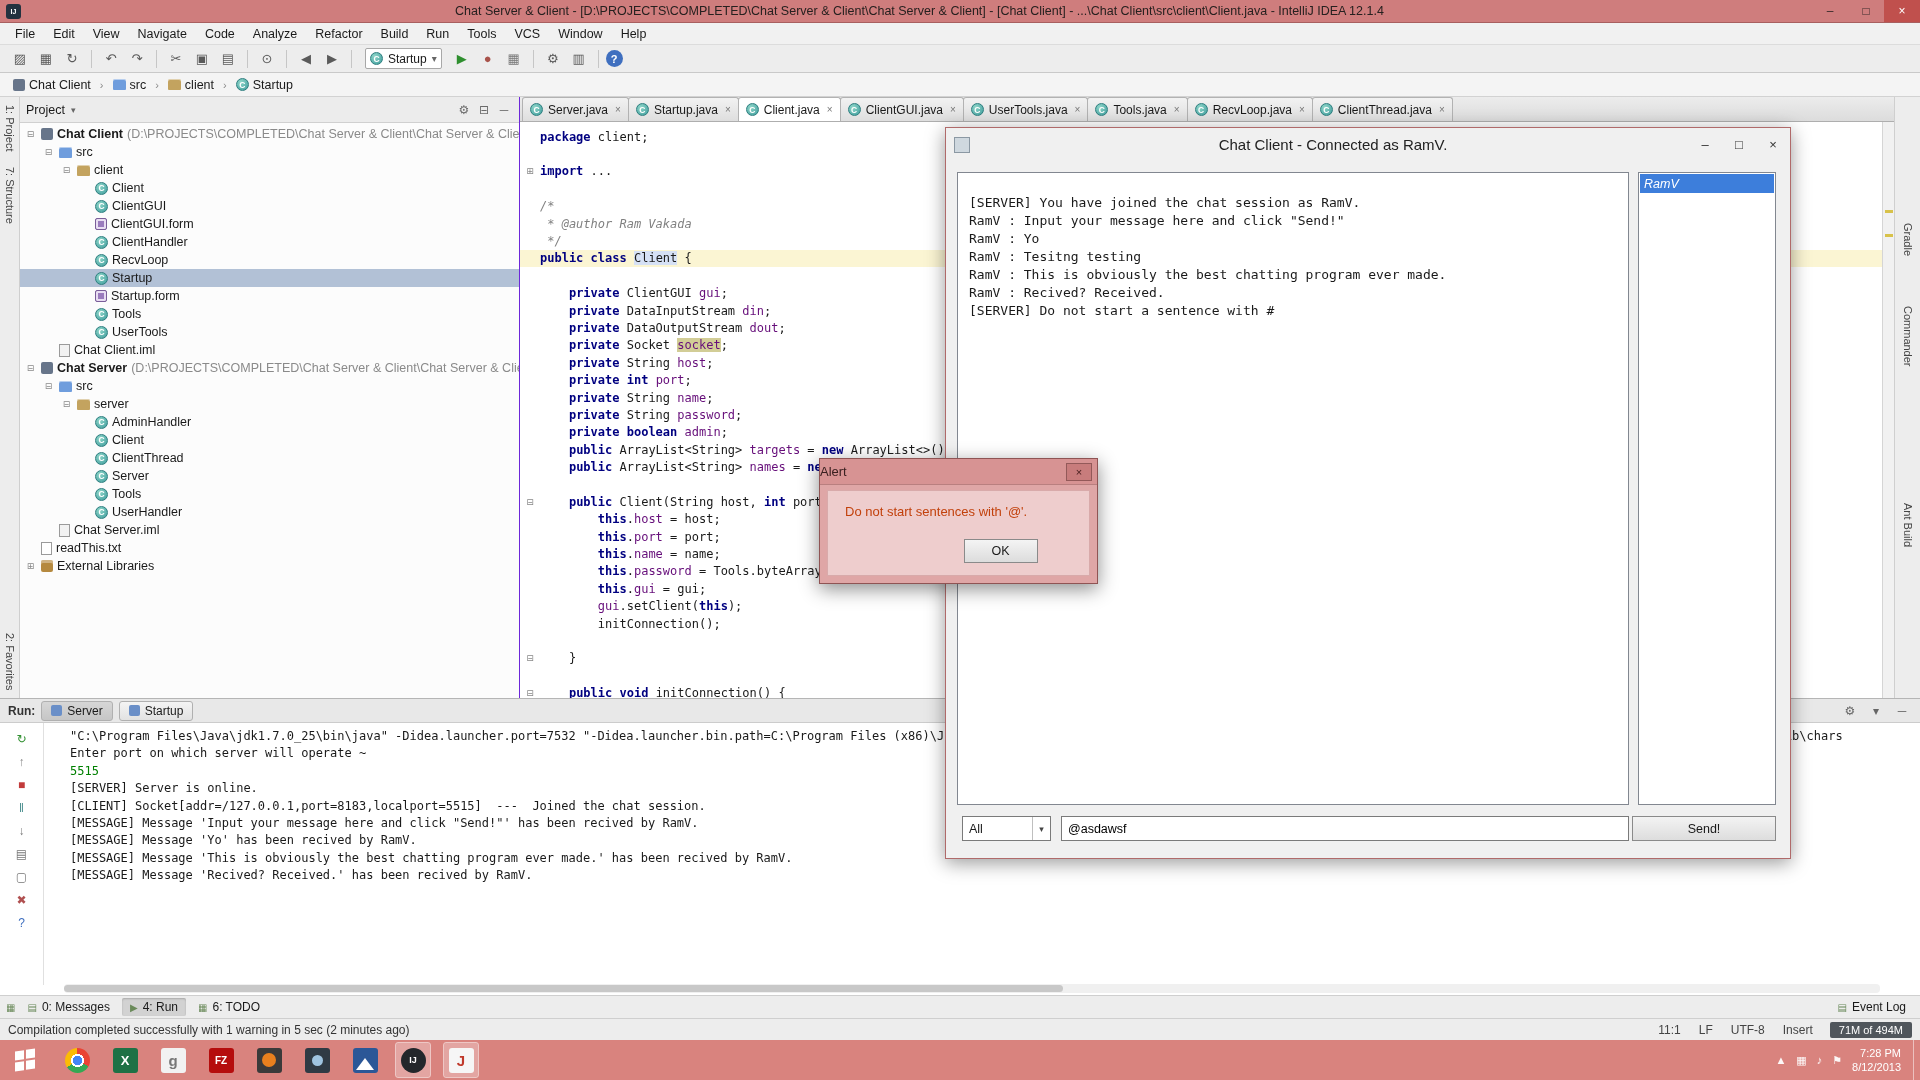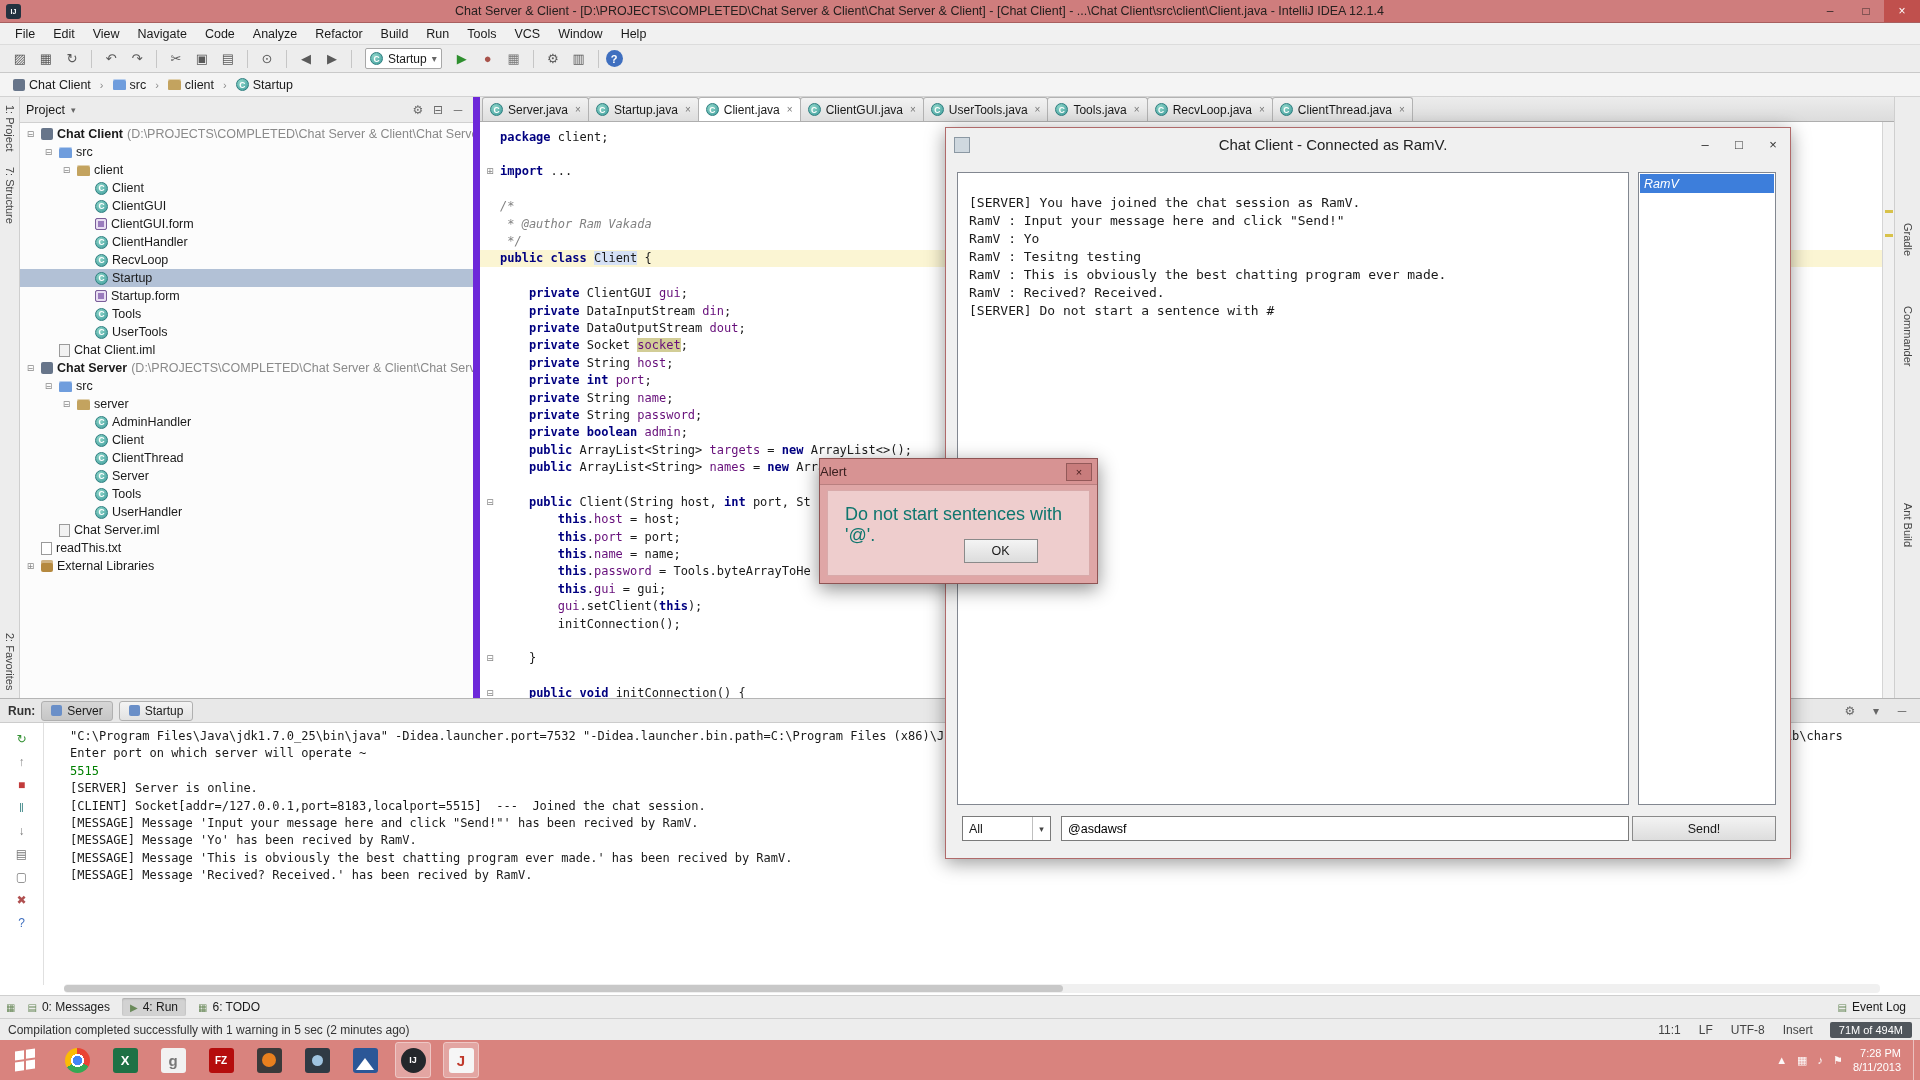--- a/index.html
+++ b/index.html
@@ -32,21 +32,21 @@
   .i-form{width:12px;height:12px;background:#9a7bbd;border:1px solid #7a5e99;border-radius:2px;box-shadow:inset 0 0 0 2px #e8ddf2;}
   .i-iml{width:11px;height:13px;background:#f2f2f2;border:1px solid #9a9a9a;}
   .i-txt{width:11px;height:13px;background:#fff;border:1px solid #9a9a9a;box-shadow:inset 0 2px 0 #fff,inset 0 -2px 0 #fff;}
   .i-lib{width:12px;height:12px;background:#b5893f;border-radius:2px;box-shadow:inset 0 3px 0 rgba(255,255,255,.35);}
   
   .main{position:absolute;left:0;top:97px;width:1920px;height:601px;display:flex;background:#fff;}
   .lstrip,.rstrip{background:#ededed;display:flex;flex-direction:column;align-items:center;font-size:11px;color:#444;}
   .lstrip{width:20px;border-right:1px solid #cfcfcf;}
   .rstrip{width:26px;border-left:1px solid #cfcfcf;}
   .vlabel{writing-mode:vertical-rl;padding:8px 0;white-space:nowrap;}
-  .proj{width:460px;border-right:7px solid #6d28d9;background:#fcfcfc;display:flex;flex-direction:column;overflow:hidden;}
+  .proj{width:500px;border-right:1px solid #6d28d9;background:#fcfcfc;display:flex;flex-direction:column;overflow:hidden;}
   .proj-head{height:26px;background:#ececec;border-bottom:1px solid #d0d0d0;display:flex;align-items:center;padding:0 6px;gap:6px;font-size:12.5px;}
   .proj-head .sp{flex:1;}
   .ph-ico{color:#6b6b6b;font-size:12px;width:18px;text-align:center;}
   .tree{flex:1;overflow:hidden;padding-top:2px;}
   .trow{height:18px;display:flex;align-items:center;gap:4px;white-space:nowrap;font-size:12.5px;}
   .trow .exp{width:13px;text-align:center;color:#8a8a8a;font-size:9px;flex:none;}
   .trow.sel{background:#b2c1d6;}
   .trow .sfx{color:#8a8a8a;}
   .trow.b .lbl{font-weight:bold;}
   .editor{flex:1;display:flex;flex-direction:column;min-width:0;background:#fff;position:relative;}
@@ -133,21 +133,21 @@
   .cw-select{position:absolute;left:16px;top:688px;width:89px;height:25px;background:#fff;border:1px solid #7a7a7a;display:flex;align-items:center;font-size:12.5px;}
   .cw-select .v{flex:1;padding-left:6px;}
   .cw-select .da{width:18px;height:100%;border-left:1px solid #bfbfbf;display:flex;align-items:center;justify-content:center;font-size:9px;color:#444;}
   .cw-input{position:absolute;left:115px;top:688px;width:568px;height:25px;border:1px solid #7a7a7a;background:#fff;font-size:12.5px;padding:0 6px;font-family:"Liberation Sans",sans-serif;}
   .cw-send{position:absolute;left:686px;top:688px;width:144px;height:25px;background:linear-gradient(#f3f3f3,#dddddd);border:1px solid #8a8a8a;font-size:12.5px;display:flex;align-items:center;justify-content:center;}
   
   .alertwin{position:absolute;left:819px;top:458px;width:279px;height:126px;background:#dfa6a6;border:1px solid #8f5454;box-shadow:0 5px 18px rgba(0,0,0,.45);z-index:20;}
   .al-title{height:26px;position:relative;display:flex;align-items:center;justify-content:flex-start;background:#d79393;border-bottom:1px solid #b97f7f;font-size:13px;color:#3a2020;}
   .al-close{position:absolute;right:5px;top:4px;width:26px;height:18px;background:#c87c7c;border:1px solid #935959;color:#4a2020;display:flex;align-items:center;justify-content:center;font-size:11px;}
   .al-body{position:absolute;left:7px;right:7px;top:31px;bottom:7px;background:#eecdcd;border:1px solid #d8aaaa;}
-  .al-msg{padding:13px 8px 0 17px;font-size:18px;color:#0f766e;}
+  .al-msg{padding:13px 8px 0 17px;font-size:13px;color:#c2410c;}
   .al-ok{position:absolute;left:50%;transform:translateX(-50%);bottom:12px;width:74px;height:24px;background:linear-gradient(#f4f4f4,#dcdcdc);border:1px solid #8a8a8a;font-size:12.5px;display:flex;align-items:center;justify-content:center;margin-left:42px;}
 </style>
 </head>
 <body>
 
 <div id="root">
 
   <div class="titlebar">
     <span class="app-ico">IJ</span>
     <span class="title">Chat Server &amp; Client - [D:\PROJECTS\COMPLETED\Chat Server &amp; Client\Chat Server &amp; Client] - [Chat Client] - ...\Chat Client\src\client\Client.java - IntelliJ IDEA 12.1.4</span>
@@ -689,21 +689,21 @@
       </div>
     <div class="tk-sp"></div>
     <div class="tray" id="tray">
         <span class="ti">▲</span>
         <span class="ti">▦</span>
         <span class="ti">♪</span>
         <span class="ti">⚑</span>
       </div>
     <div class="clock">
       <div>7:28 PM</div>
-      <div>8/11/2013</div>
+      <div>8/12/2013</div>
     </div>
     <div class="showdesk"></div>
   </div>
 
   <div class="chatwin">
     <div class="cw-title">
       <span class="cw-ico"></span>
       <span class="t">Chat Client - Connected as RamV.</span>
       <span class="cw-btn">–</span>
       <span class="cw-btn">□</span>

